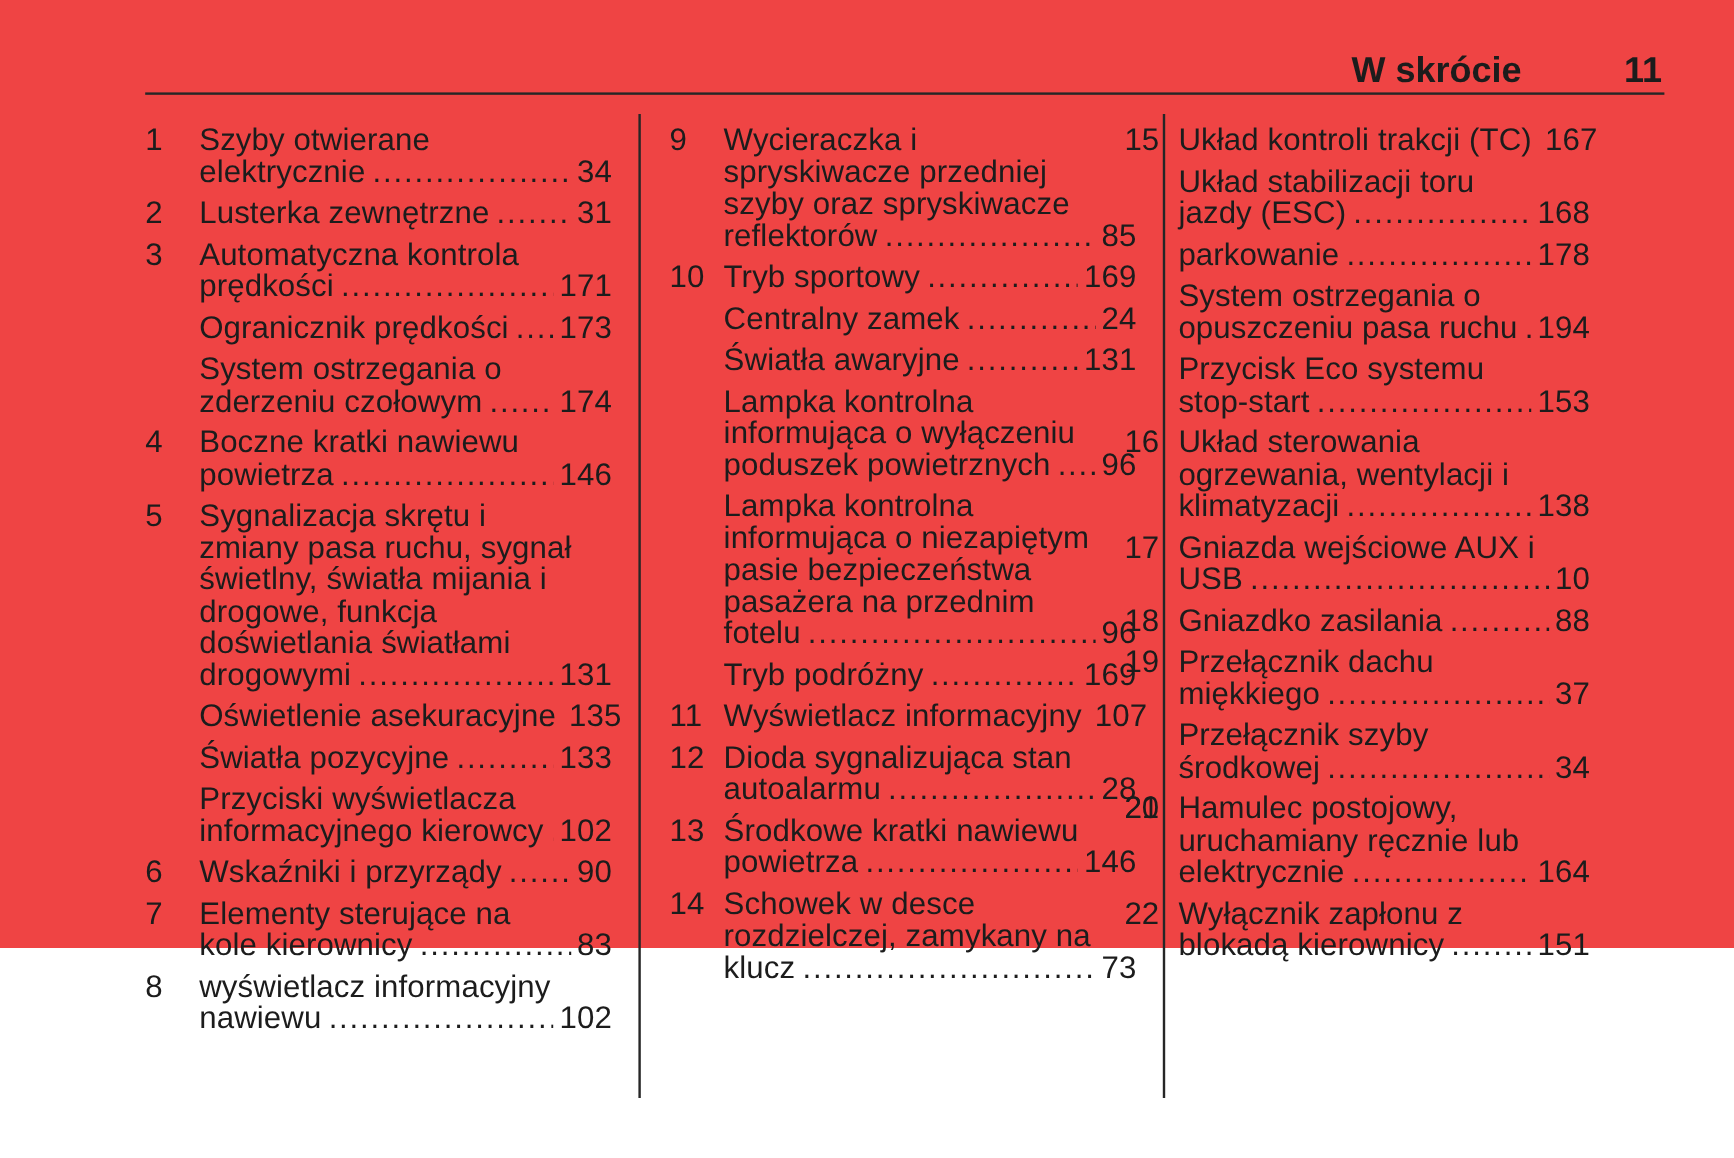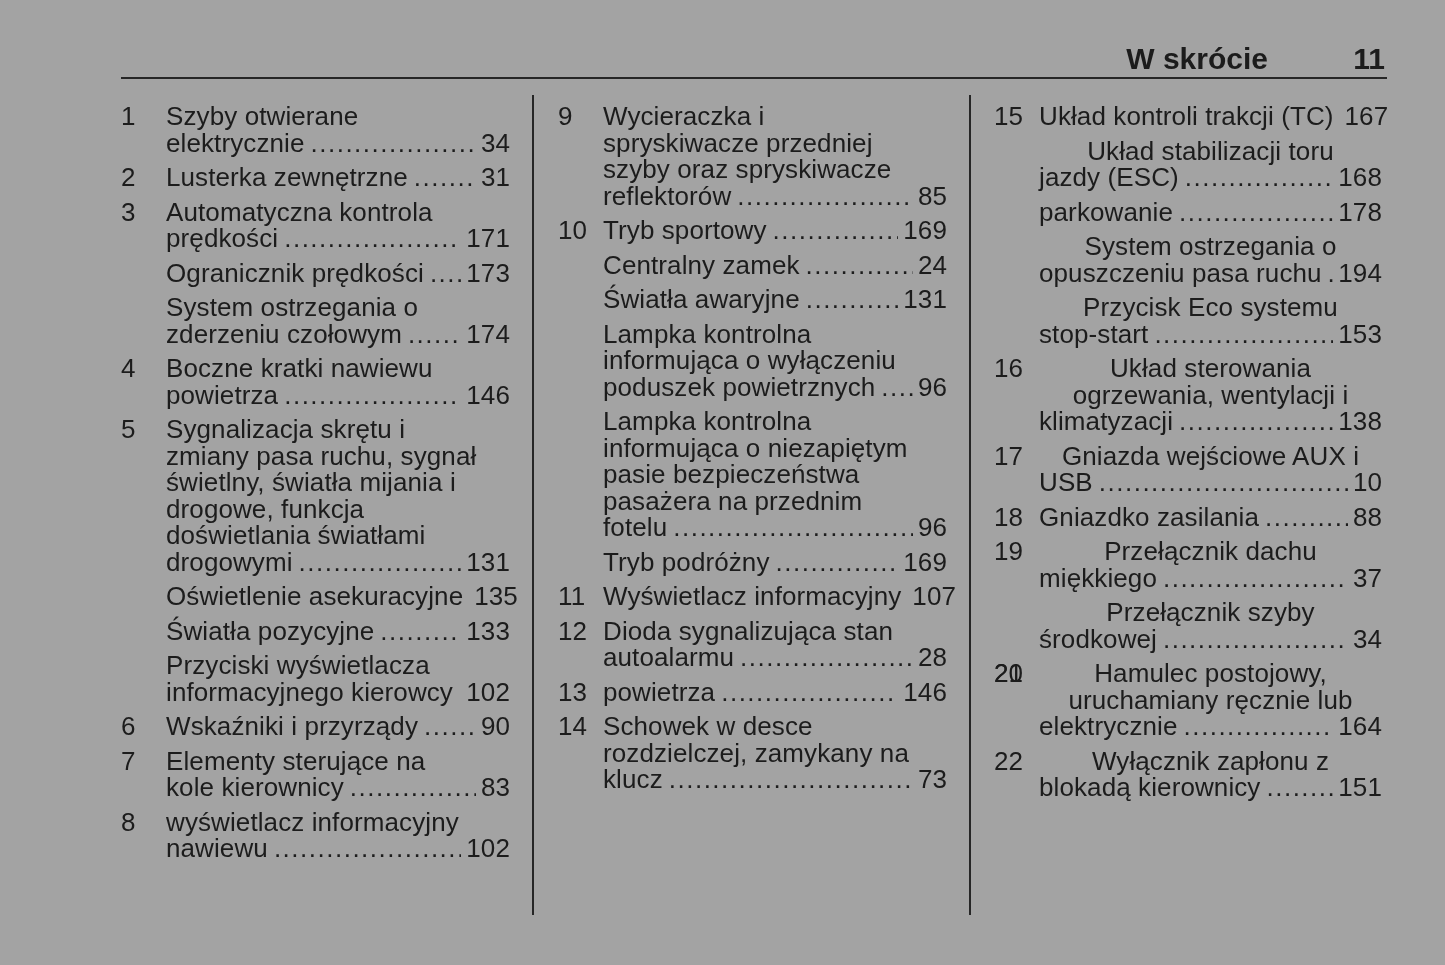--- a/index.html
+++ b/index.html
@@ -8,22 +8,22 @@
     background: #ffffff;
     width: 1445px;
     height: 965px;
     overflow: hidden;
     font-family: "Liberation Sans", sans-serif;
     color: #1c1c1c;
   }
   .page {
     position: relative;
     width: 1445px;
-    height: 965px;
-    background: #a3a3a3;
+    height: 790px;
+    background: #ef4444;
   }
   .hdr-title {
     position: absolute;
     top: 43px;
     right: 177px;
     font-size: 30px;
     font-weight: bold;
     line-height: 32px;
     white-space: nowrap;
   }
@@ -51,21 +51,21 @@
     background: #262626;
   }
   .vline.v1 { left: 532px; }
   .vline.v2 { left: 969px; }
   .col {
     position: absolute;
     top: 103px;
   }
   #c0 { left: 121px; width: 389px; }
   #c1 { left: 558px; width: 389px; }
-  #c2 { left: 994px; width: 388px; text-align: center; }
+  #c2 { left: 937px; width: 388px; }
   .entry {
     position: relative;
     padding-left: 45px;
     font-size: 26px;
     line-height: 26.5px;
     margin-bottom: 8px;
     letter-spacing: 0.1px;
   }
   .entry.sub { margin-top: 0; }
   .entry .num {
@@ -300,20 +300,21 @@
         <span class="num">12</span>
         <div class="line">Dioda sygnalizująca stan</div>
         <div class="lastline">
           <span class="t">autoalarmu</span>
           <span class="dots">......................................................................................................................................................</span>
           <span class="pg">28</span>
         </div>
       </div>
       <div class="entry">
         <span class="num">13</span>
+        <div class="line">Środkowe kratki nawiewu</div>
         <div class="lastline">
           <span class="t">powietrza</span>
           <span class="dots">......................................................................................................................................................</span>
           <span class="pg">146</span>
         </div>
       </div>
       <div class="entry">
         <span class="num">14</span>
         <div class="line">Schowek w desce</div>
         <div class="line">rozdzielczej, zamykany na</div>

